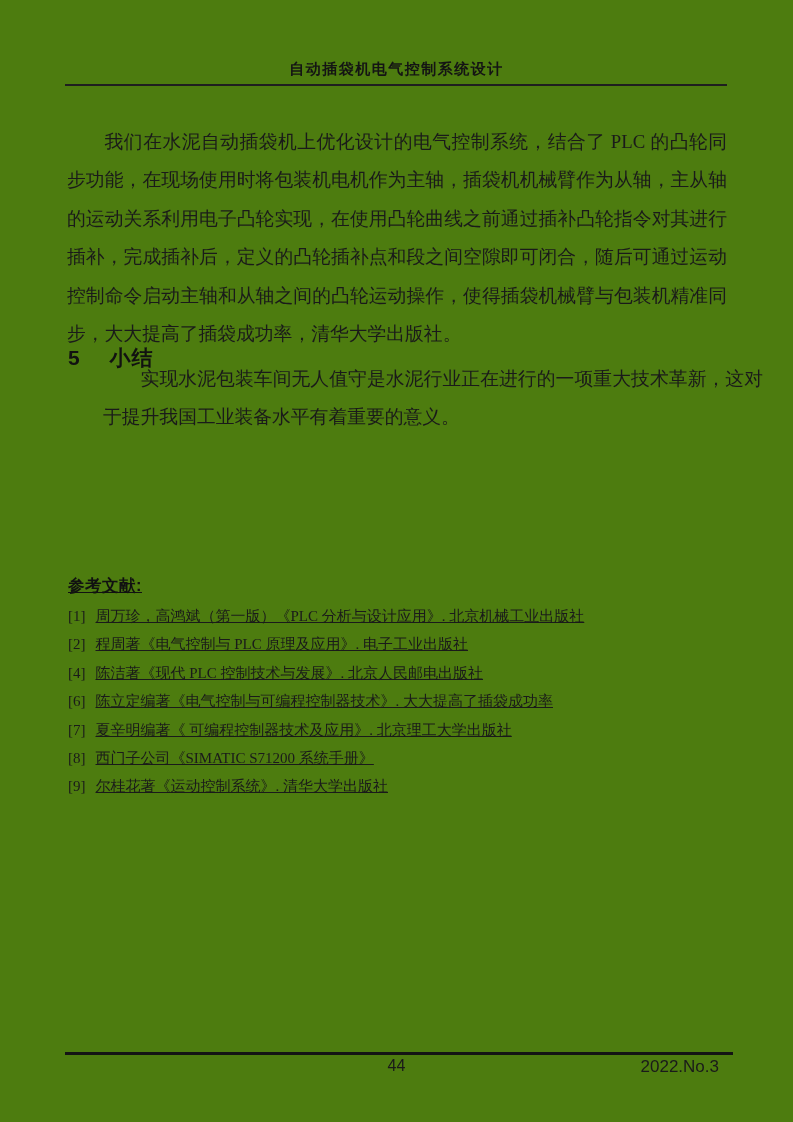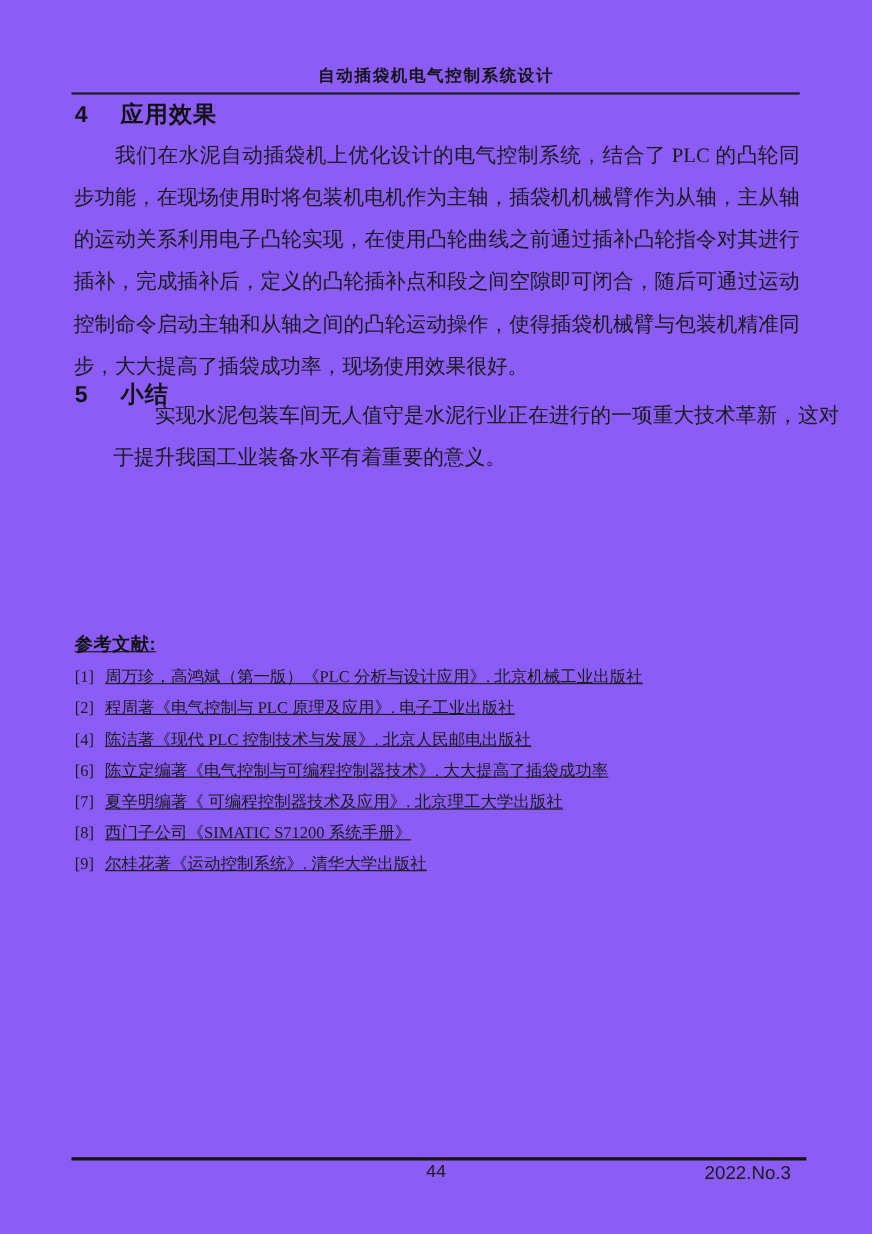--- a/index.html
+++ b/index.html
@@ -1,21 +1,21 @@
 <!DOCTYPE html>
 <html><head>
 <meta charset="utf-8">
 <style>
   * { box-sizing: border-box; }
   html, body { margin: 0; padding: 0; background: #ffffff; }
   .page {
     position: relative;
     width: 793px;
     height: 1122px;
-    background: #8b5cf6;
+    background: #4d7c0f;
     font-family: "Liberation Serif", "DejaVu Serif", serif;
     color: #1a1a1a;
     overflow: hidden;
     margin: 0 auto;
   }
   .running-title {
     position: absolute;
     top: 60px; left: 0; right: 0;
     text-align: center;
     font-size: 15px;
@@ -98,25 +98,21 @@
   }
 </style>
 </head>
 <body>
 
 <div class="page">
 
   <div class="running-title">自动插袋机电气控制系统设计</div>
   <div class="header-rule"></div>
 
-  <div class="section-heading" id="heading-4">
-    <span class="sec-num">4</span>
-    <span class="sec-title">应用效果</span>
-  </div>
-  <div class="body-para" id="para-4">我们在水泥自动插袋机上优化设计的电气控制系统，结合了 PLC 的凸轮同步功能，在现场使用时将包装机电机作为主轴，插袋机机械臂作为从轴，主从轴的运动关系利用电子凸轮实现，在使用凸轮曲线之前通过插补凸轮指令对其进行插补，完成插补后，定义的凸轮插补点和段之间空隙即可闭合，随后可通过运动控制命令启动主轴和从轴之间的凸轮运动操作，使得插袋机械臂与包装机精准同步，大大提高了插袋成功率，现场使用效果很好。</div>
+  <div class="body-para" id="para-4">我们在水泥自动插袋机上优化设计的电气控制系统，结合了 PLC 的凸轮同步功能，在现场使用时将包装机电机作为主轴，插袋机机械臂作为从轴，主从轴的运动关系利用电子凸轮实现，在使用凸轮曲线之前通过插补凸轮指令对其进行插补，完成插补后，定义的凸轮插补点和段之间空隙即可闭合，随后可通过运动控制命令启动主轴和从轴之间的凸轮运动操作，使得插袋机械臂与包装机精准同步，大大提高了插袋成功率，清华大学出版社。</div>
 
   <div class="section-heading" id="heading-5">
     <span class="sec-num">5</span>
     <span class="sec-title">小结</span>
   </div>
   <div class="body-para" id="para-5">实现水泥包装车间无人值守是水泥行业正在进行的一项重大技术革新，这对于提升我国工业装备水平有着重要的意义。</div>
 
   <div class="references-heading">参考文献:</div>
 
   <div class="references-list">

